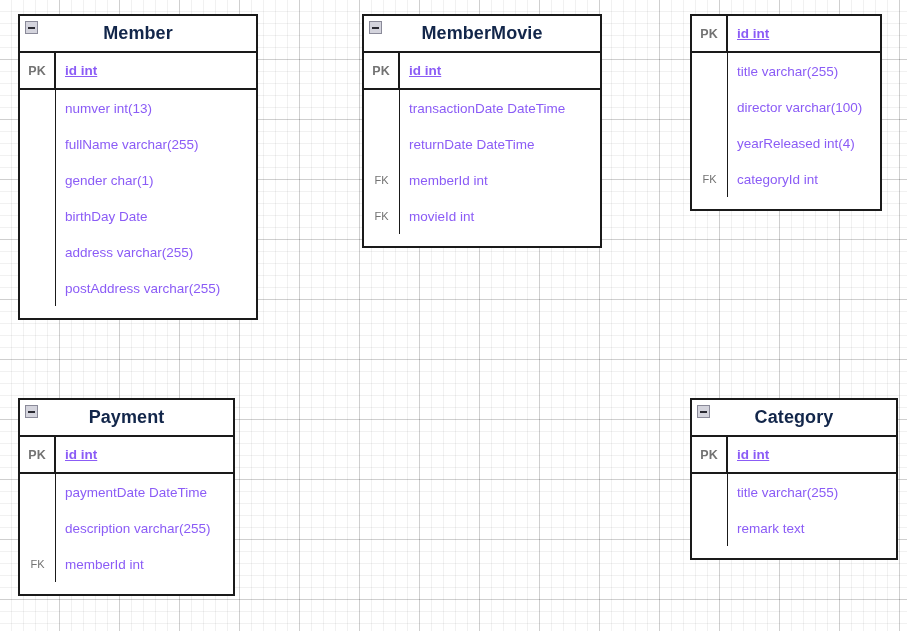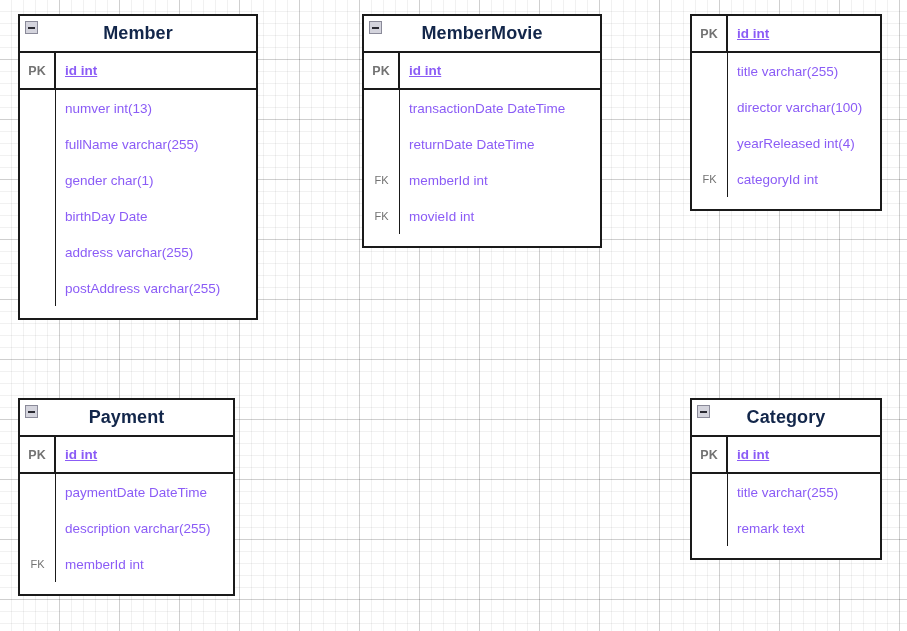--- a/index.html
+++ b/index.html
@@ -252,21 +252,21 @@
           <div class="key-cell" style="width: 36px; flex-basis: 36px;"></div>
           <div class="name-cell">description varchar(255)</div>
         </div>
         <div class="row">
           <div class="key-cell" style="width: 36px; flex-basis: 36px;">FK</div>
           <div class="name-cell">memberId int</div>
         </div>
         <div class="rows-spacer"></div>
       </div>
     </div>
-    <div class="entity" style="left: 690px; top: 398px; width: 192px;">
+    <div class="entity" style="left: 690px; top: 398px; width: 208px;">
       <div class="entity-title">
         <span class="collapse-icon"></span>
         <span class="title-text">Category</span>
       </div>
       <div class="rows">
         <div class="row pk-row">
           <div class="key-cell" style="width: 36px; flex-basis: 36px;">PK</div>
           <div class="name-cell">id int</div>
         </div>
         <div class="row">

